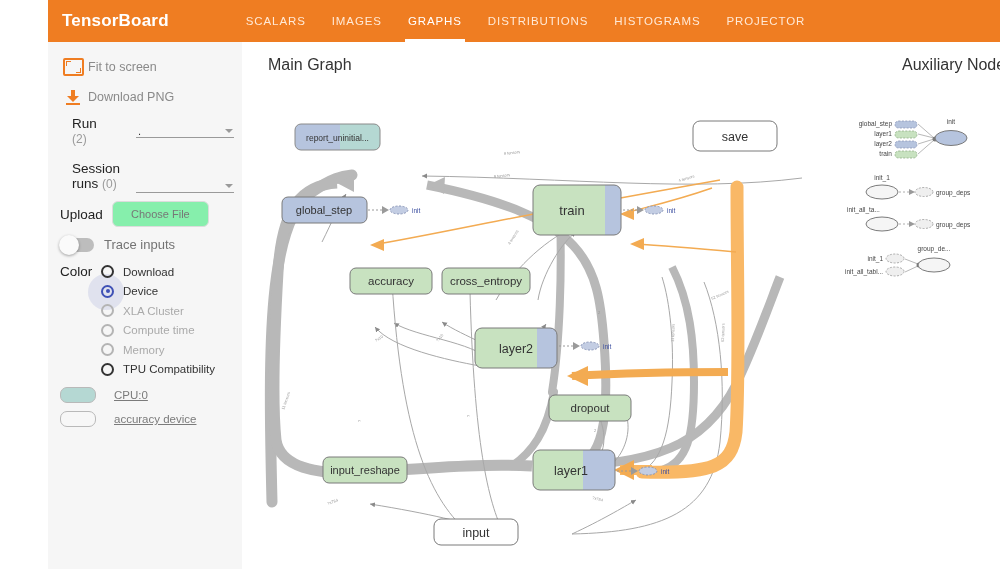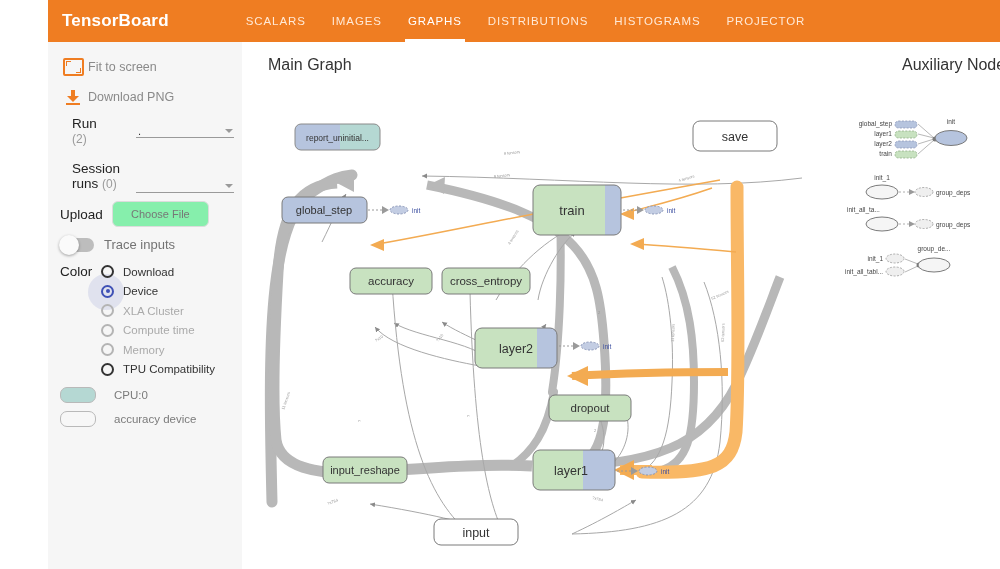--- a/index.html
+++ b/index.html
@@ -104,21 +104,21 @@
   .radio-row .rlabel { font-size: 11.5px; color: #333; margin-left: 9px; }
   .radio-row .rlabel.muted { color: #aaa; }
   .ripple {
     position: absolute; left: -8px; top: -8px; width: 36px; height: 36px;
     border-radius: 50%; background: rgba(63,81,181,.12); z-index: 1;
   }
   .legend-row { display: flex; align-items: center; padding: 3px 0 0 12px; }
   .swatch {
     width: 34px; height: 14px; border-radius: 7px; border: 1px solid #b9b9b9; flex: none;
   }
-  .legend-row .llabel { font-size: 11.5px; color: #7b7b7b; margin-left: 18px; }
+  .legend-row .llabel { font-size: 11.5px; color: #7b7b7b; margin-left: 18px; text-decoration: underline; }
 
   
   .canvas {
     position: absolute; left: 194px; top: 42px; width: 806px; height: 527px;
     background: #ffffff; overflow: hidden; text-decoration: underline;
   }
   .hdr-main { position: absolute; left: 26px; top: 14px; font-size: 16px; color: #333; }
   .hdr-aux  { position: absolute; left: 660px; top: 14px; font-size: 16px; color: #333; }
   svg.graph { position: absolute; left: 0; top: 0; width: 806px; height: 527px; }
   .nodetext { font-family: "Liberation Sans", sans-serif; fill: #333; }

